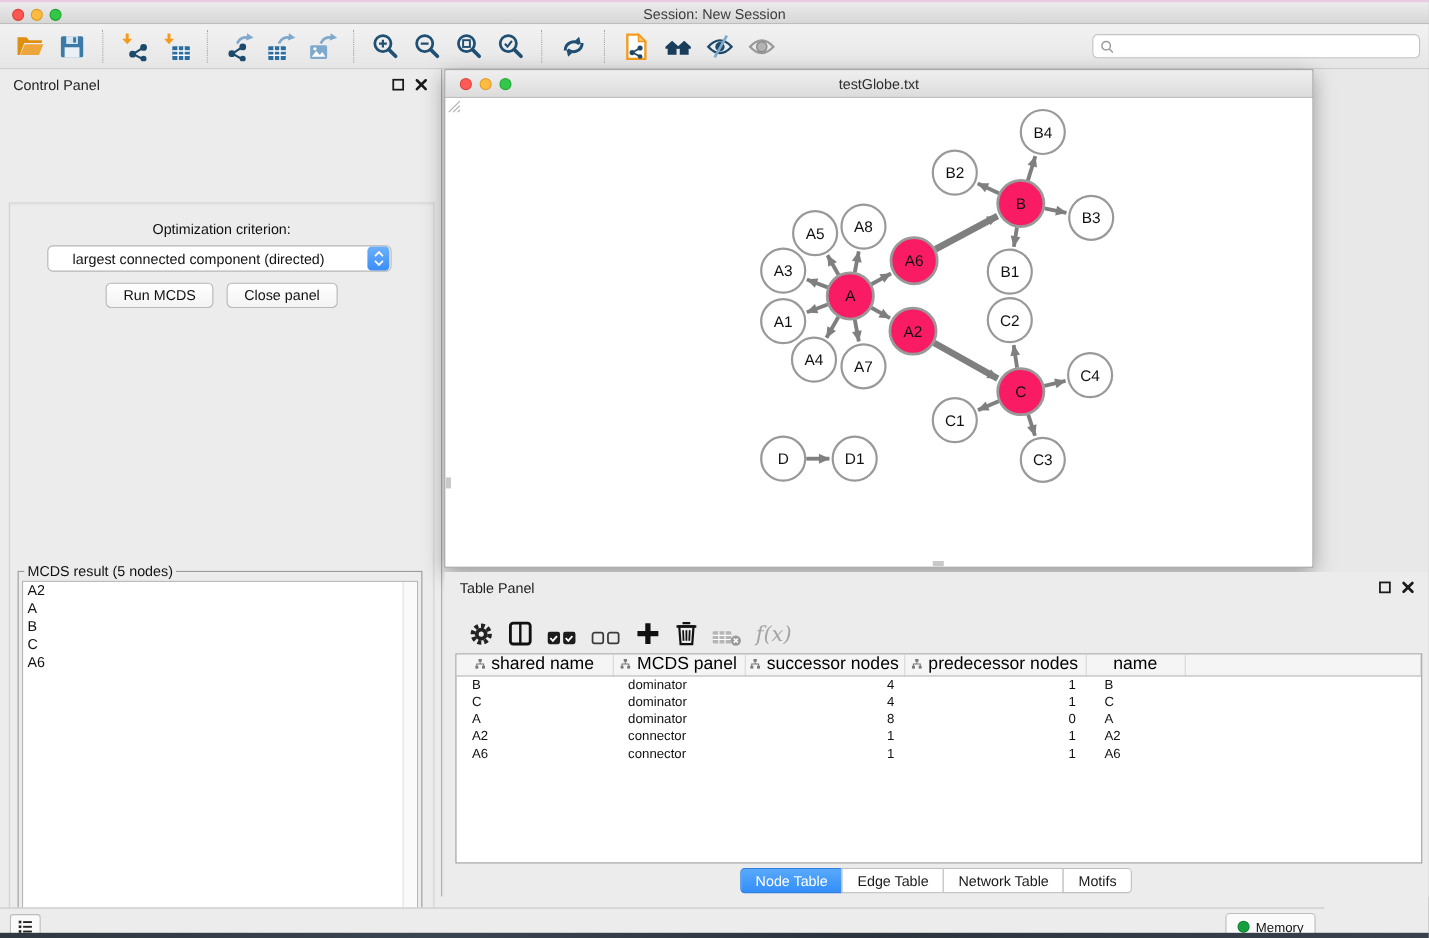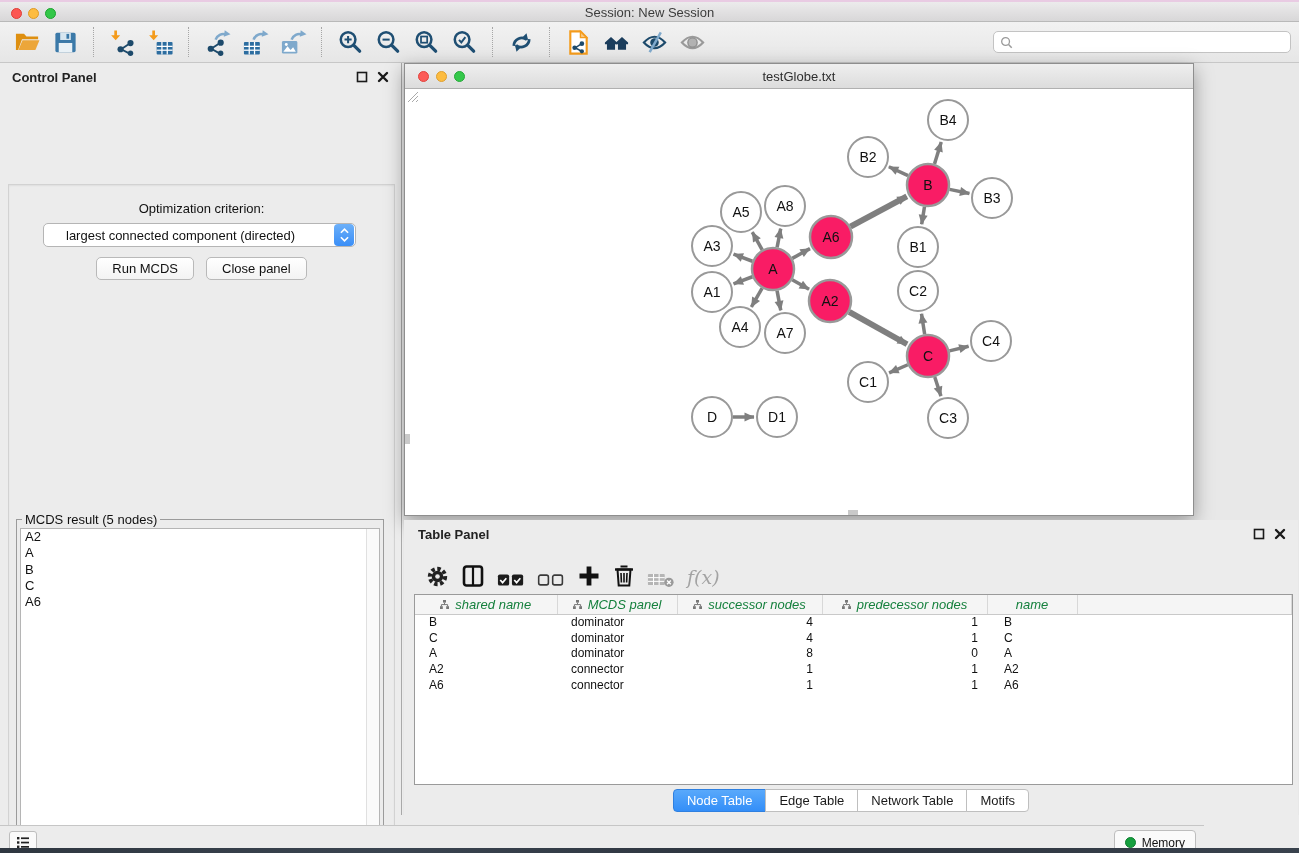--- a/index.html
+++ b/index.html
@@ -26,21 +26,21 @@
   .tb-sep{width:1px;height:30px;border-left:1px dotted #a6a6a6;margin:0 9px;flex:0 0 auto;}
   .ic{width:27px;height:27px;display:block;}
   .searchbox{margin-left:auto;width:298px;height:22px;background:#fff;
     border:1px solid #c3c3c3;border-radius:5px;display:flex;align-items:center;padding:0 6px;}
   .searchbox input{border:none;outline:none;flex:1;font-size:12px;height:18px;
     font-family:"Liberation Sans",sans-serif;background:transparent;}
 
   
   .control-panel{position:absolute;left:0;top:63px;width:402px;height:752px;
     background:#ececec;border-right:1px solid #a9a9a9;}
-  .panel-head{position:absolute;left:0;top:0;width:100%;height:28px;font-weight:bold;}
+  .panel-head{position:absolute;left:0;top:0;width:100%;height:28px;}
   .panel-head .ptitle{position:absolute;left:12px;top:7px;font-size:13px;color:#222;}
   .wicon{position:absolute;top:8px;width:12px;height:12px;cursor:pointer;}
   .cp-tabs{position:absolute;left:0;top:94px;width:100%;display:flex;justify-content:center;}
   .seg{background:#fff;border:1px solid #bfbfbf;margin-left:-1px;font-size:13px;
     padding:3px 13px;color:#1a1a1a;cursor:pointer;}
   .seg:first-child{border-radius:4px 0 0 4px;margin-left:0;}
   .seg:last-child{border-radius:0 4px 4px 0;}
   .seg.active{background:linear-gradient(#59a9fb,#338ef8);border-color:#2f80e0;color:#fff;}
   .cp-content{position:absolute;left:8px;top:121px;width:387px;height:691px;
     background:#ececec;border:1px solid #d2d2d2;box-shadow:inset 0 1px 2px rgba(0,0,0,0.06);}
@@ -87,21 +87,21 @@
 
   
   .table-panel{position:absolute;left:1px;top:457px;width:894px;height:295px;background:#ececec;}
   .tp-toolbar{position:absolute;left:22px;top:32px;height:36px;display:flex;align-items:flex-end;gap:12px;}
   .tpi{display:flex;align-items:center;justify-content:center;cursor:pointer;}
   .fx{font-family:"DejaVu Serif",serif;font-style:italic;font-size:19px;color:#a3a3a3;}
   .ntable-wrap{position:absolute;left:10px;top:74px;width:879px;height:191px;background:#fff;
     border:1px solid #9a9a9a;overflow:hidden;}
   table.ntable{border-collapse:collapse;table-layout:fixed;width:100%;}
   .ntable th{height:19px;background:#f5f5f5;border-bottom:1px solid #c9c9c9;
-    border-right:1px solid #d8d8d8;font-weight:normal;font-size:13px;color:#15803d;padding:0;font-style:italic;}
+    border-right:1px solid #d8d8d8;font-weight:normal;font-size:16px;color:#000000;padding:0;}
   .ntable th .hwrap{display:flex;align-items:center;justify-content:center;gap:6px;}
   .ntable td{font-size:12px;height:15.7px;padding:0;color:#111;white-space:nowrap;}
   td.al{padding-left:14px;text-align:left;}
   td.ar{padding-right:9px;text-align:right;}
   td.al2{padding-left:17px;text-align:left;}
   .tp-tabs{position:absolute;left:0;top:269px;width:100%;display:flex;justify-content:center;}
 
   
   .statusbar{position:absolute;left:0;top:825px;width:1204px;height:33px;background:#ececec;
     border-top:1px solid #c6c6c6;}

